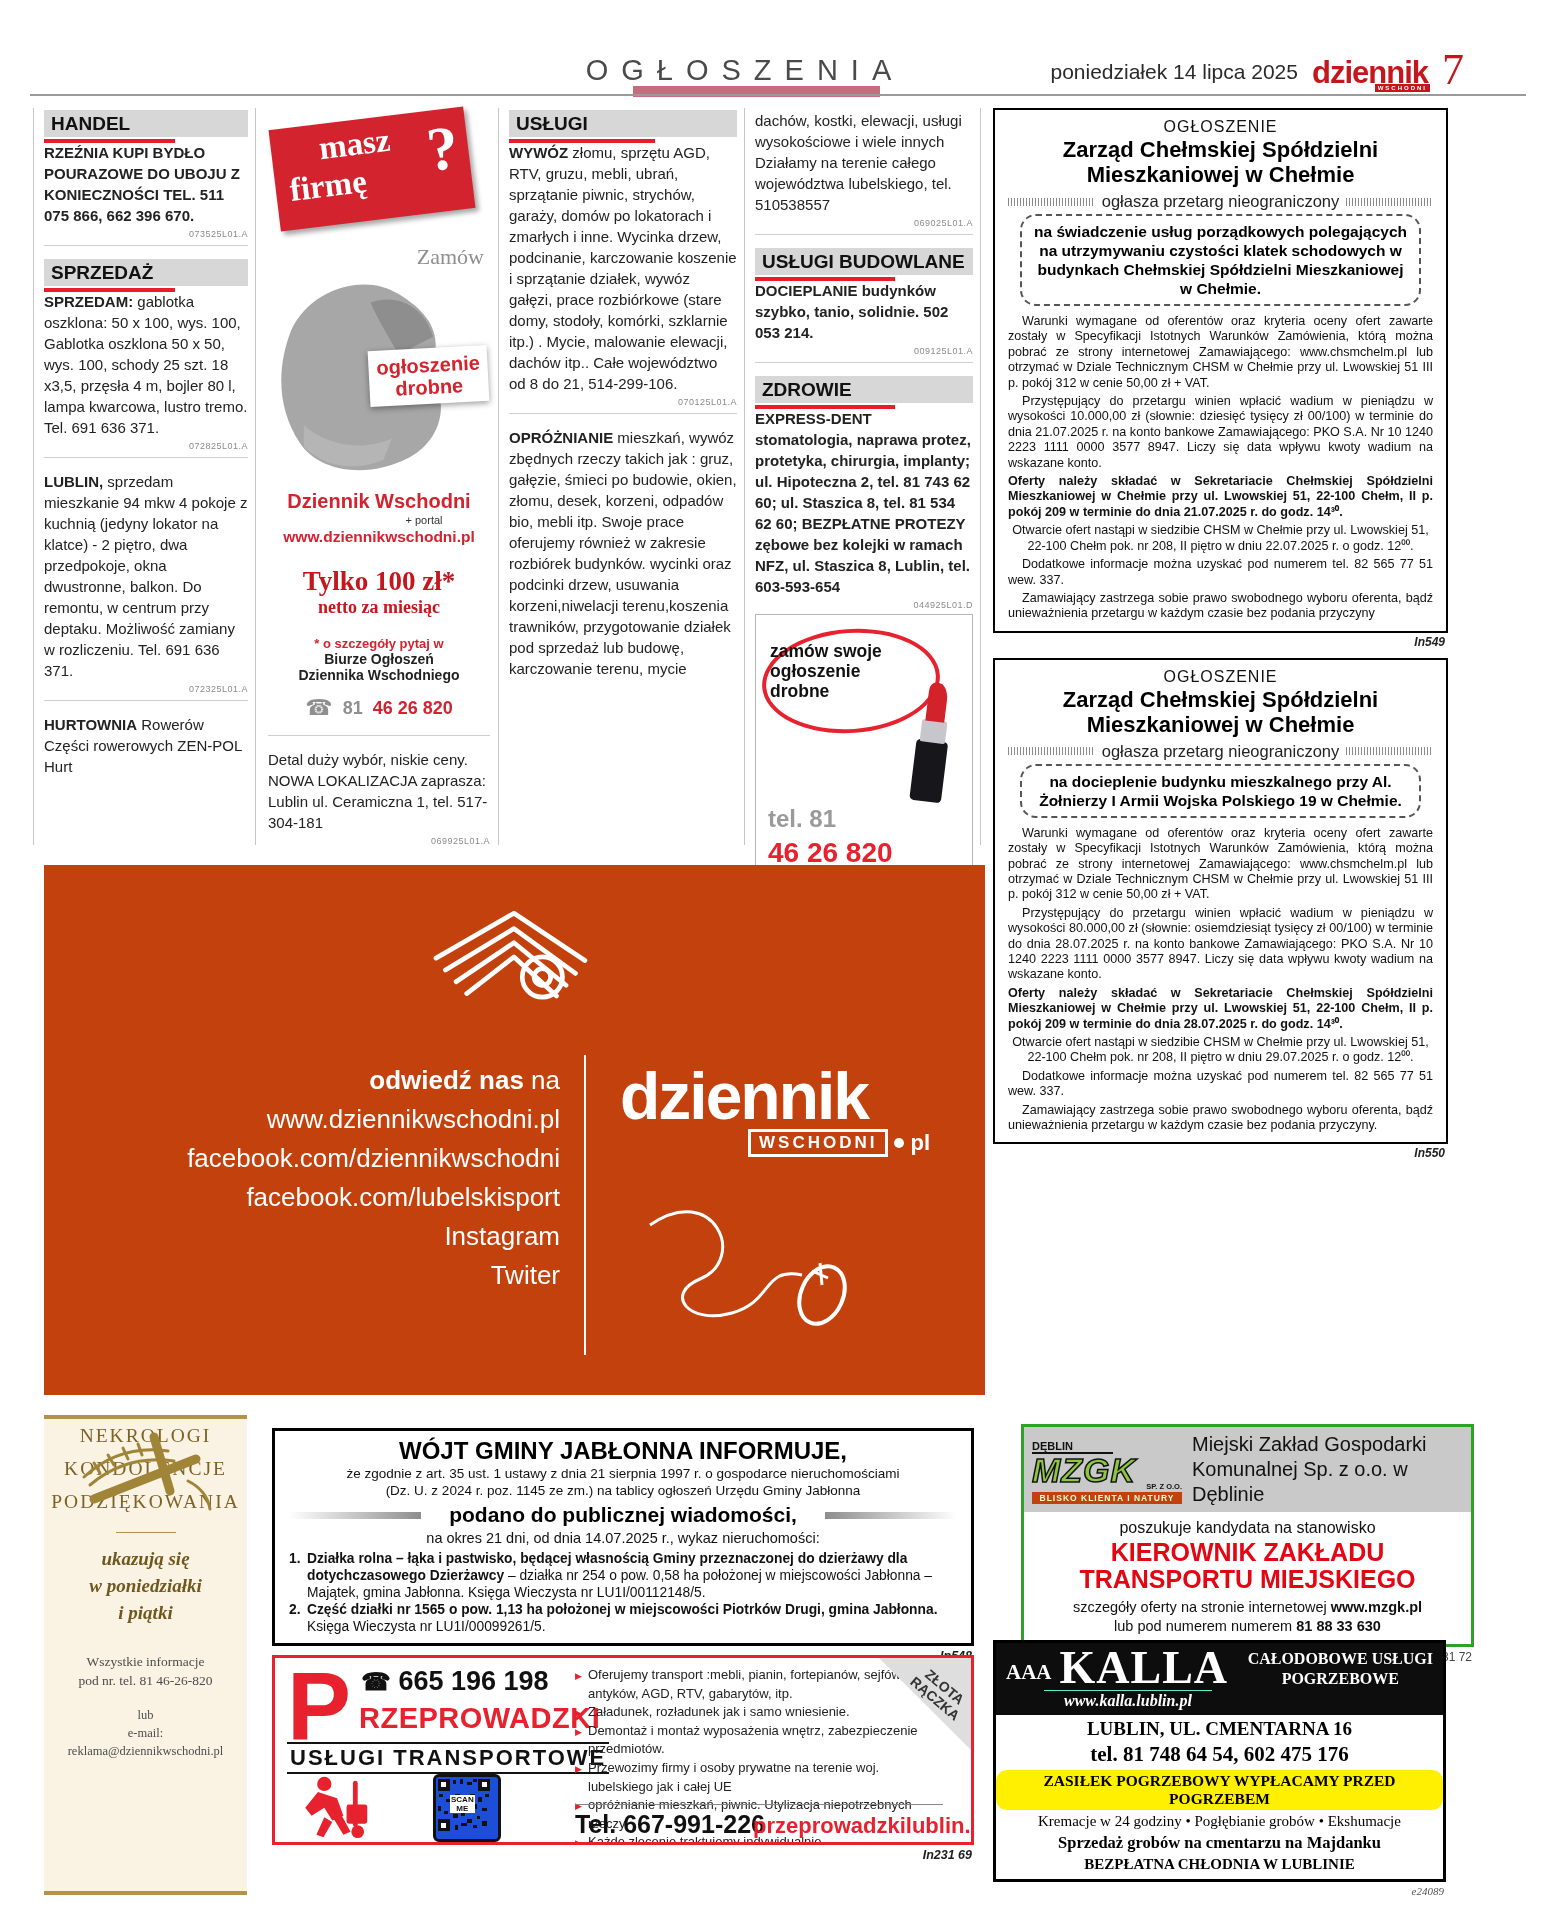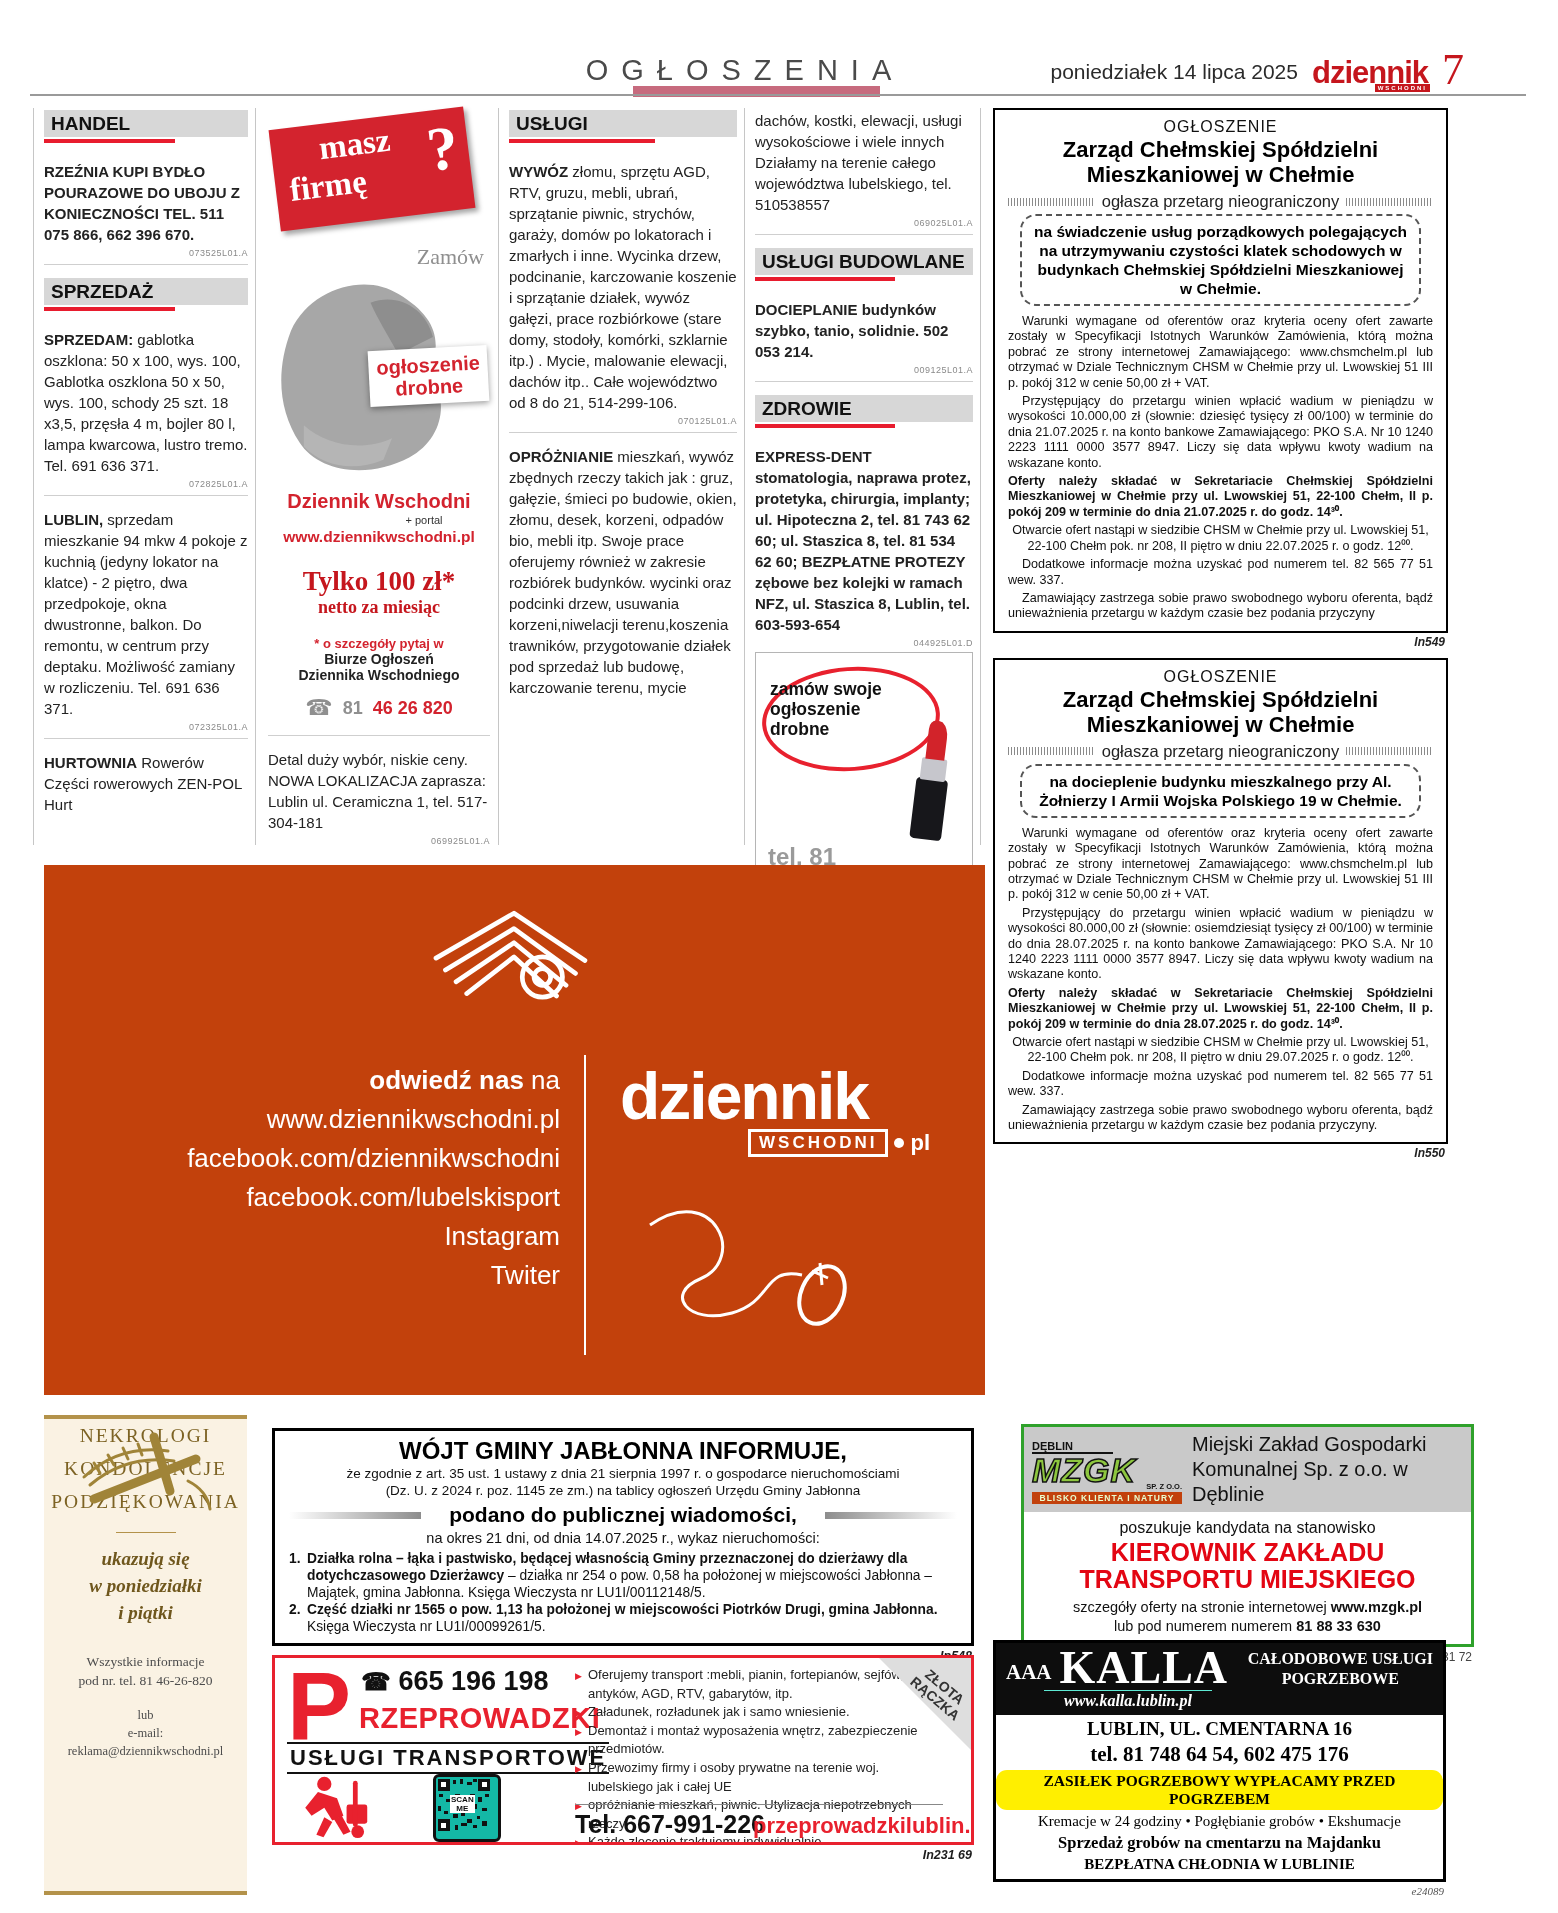--- a/index.html
+++ b/index.html
@@ -14,21 +14,21 @@
   .hdr-right{position:absolute;right:94px;top:6px;display:flex;align-items:flex-end;gap:14px;}
   .hdr-date{font-size:21px;color:#2b2b2b;padding-bottom:4px;}
   .hdr-logo{position:relative;font-weight:bold;font-size:31px;letter-spacing:-1px;color:#c5161d;line-height:30px;}
   .hdr-logo .sub{position:absolute;right:-2px;bottom:-4px;background:#c5161d;color:#fff;
                  font-size:6px;font-weight:bold;letter-spacing:2px;padding:0 3px;line-height:8px;}
   .hdr-page{font-family:"Liberation Serif",serif;font-size:44px;color:#c5161d;line-height:36px;}
   
   .vr{position:absolute;top:108px;width:1px;height:737px;background:#c6c6c6;}
   .col{position:absolute;top:110px;}
   .sec-h{position:relative;background:#d7d7d7;padding:3px 7px 2px;font-weight:bold;font-size:19px;
-         margin:0 0 24px;color:#111;}
+         margin:0 0 5px;color:#111;}
   .sec-h .bar{position:absolute;left:0;bottom:-6px;height:4px;width:64%;background:#e81c2e;}
   .ad{font-size:15px;line-height:21px;color:#222;}
   .ad.bold{font-weight:bold;}
   .code{font-size:9px;color:#8a8a8a;text-align:right;letter-spacing:0.5px;margin:3px 0 4px;}
   .sep{border-top:1px solid #cfcfcf;margin:6px 0 13px;}
   
   .badge{position:relative;width:196px;height:102px;background:#d3232e;transform:rotate(-7deg);
          margin:8px 0 18px 6px;box-shadow:3px 4px 5px rgba(0,0,0,.35);color:#fff;
          font-family:"Liberation Serif",serif;font-weight:bold;}
   .badge .l1{position:absolute;left:48px;top:6px;font-size:33px;}
@@ -113,21 +113,21 @@
   .mov-wrap{position:absolute;left:272px;top:1655px;width:702px;}
   .mbox{position:relative;border:3px solid #e8212e;height:184px;background:#fff;overflow:hidden;}
   .bigP{position:absolute;left:12px;top:4px;font-size:96px;line-height:88px;font-weight:bold;color:#e8212e;}
   .mv-phone{position:absolute;left:86px;top:8px;font-size:27px;font-weight:bold;color:#111;white-space:nowrap;}
   .mv-phone .ic{font-size:24px;}
   .mv-name{position:absolute;left:84px;top:44px;font-size:29px;font-weight:bold;color:#e8212e;letter-spacing:0.5px;}
   .mv-sub{position:absolute;left:12px;top:84px;font-size:22px;font-weight:bold;color:#111;letter-spacing:2px;
           border-top:2px solid #111;border-bottom:2px solid #111;padding:1px 3px;}
   .mv-man{position:absolute;left:20px;top:118px;}
   .qr{position:absolute;left:158px;top:116px;width:62px;height:62px;border:3px solid #111;border-radius:6px;
-      background:#14b8a6;}
+      background:#1d4ed8;}
   .qr-label{position:absolute;left:14px;top:18px;background:#fff;font-size:8px;font-weight:bold;
             line-height:9px;text-align:center;color:#111;padding:0 1px;}
   .mv-bullets{position:absolute;left:300px;top:8px;width:368px;font-size:13px;line-height:18.6px;color:#222;}
   .mv-bullets .row{position:relative;padding-left:13px;}
   .mv-bullets .arr{position:absolute;left:0;color:#e8212e;font-size:9px;top:1px;}
   .mv-rule{position:absolute;left:300px;top:146px;width:368px;border-top:1px solid #888;}
   .mv-tel{position:absolute;left:300px;top:152px;font-size:25px;font-weight:bold;color:#111;}
   .mv-site{position:absolute;left:478px;top:155px;font-size:22px;font-weight:bold;color:#e8212e;}
   .ribbon{position:absolute;right:0;top:0;width:0;height:0;border-top:92px solid #dedede;border-left:92px solid transparent;}
   .ribbon-txt{position:absolute;right:2px;top:20px;transform:rotate(40deg);font-size:14px;font-weight:bold;

